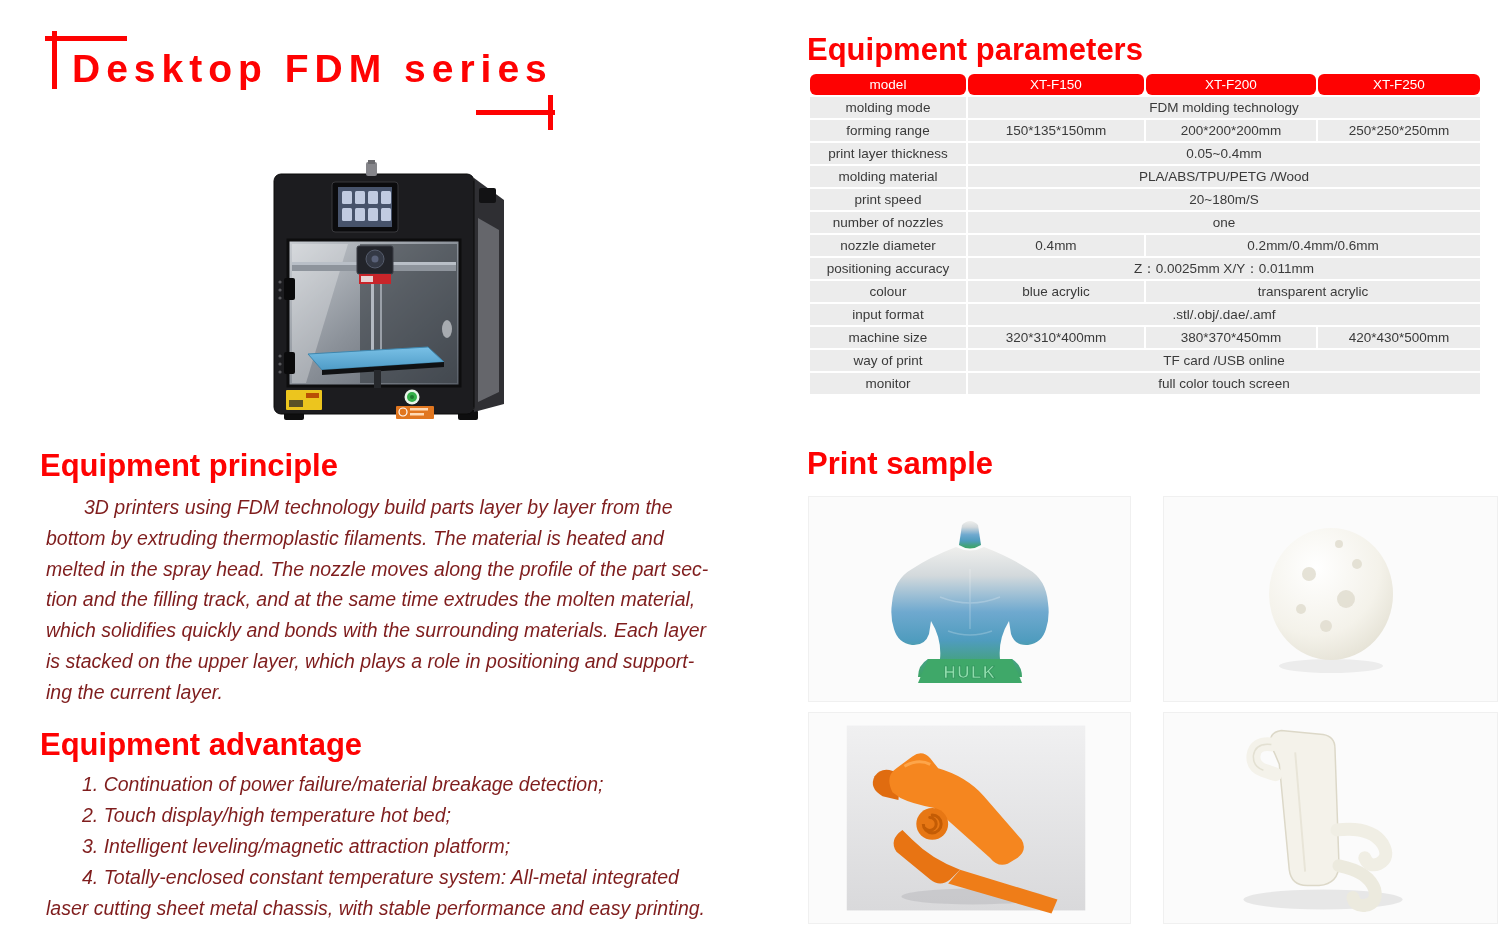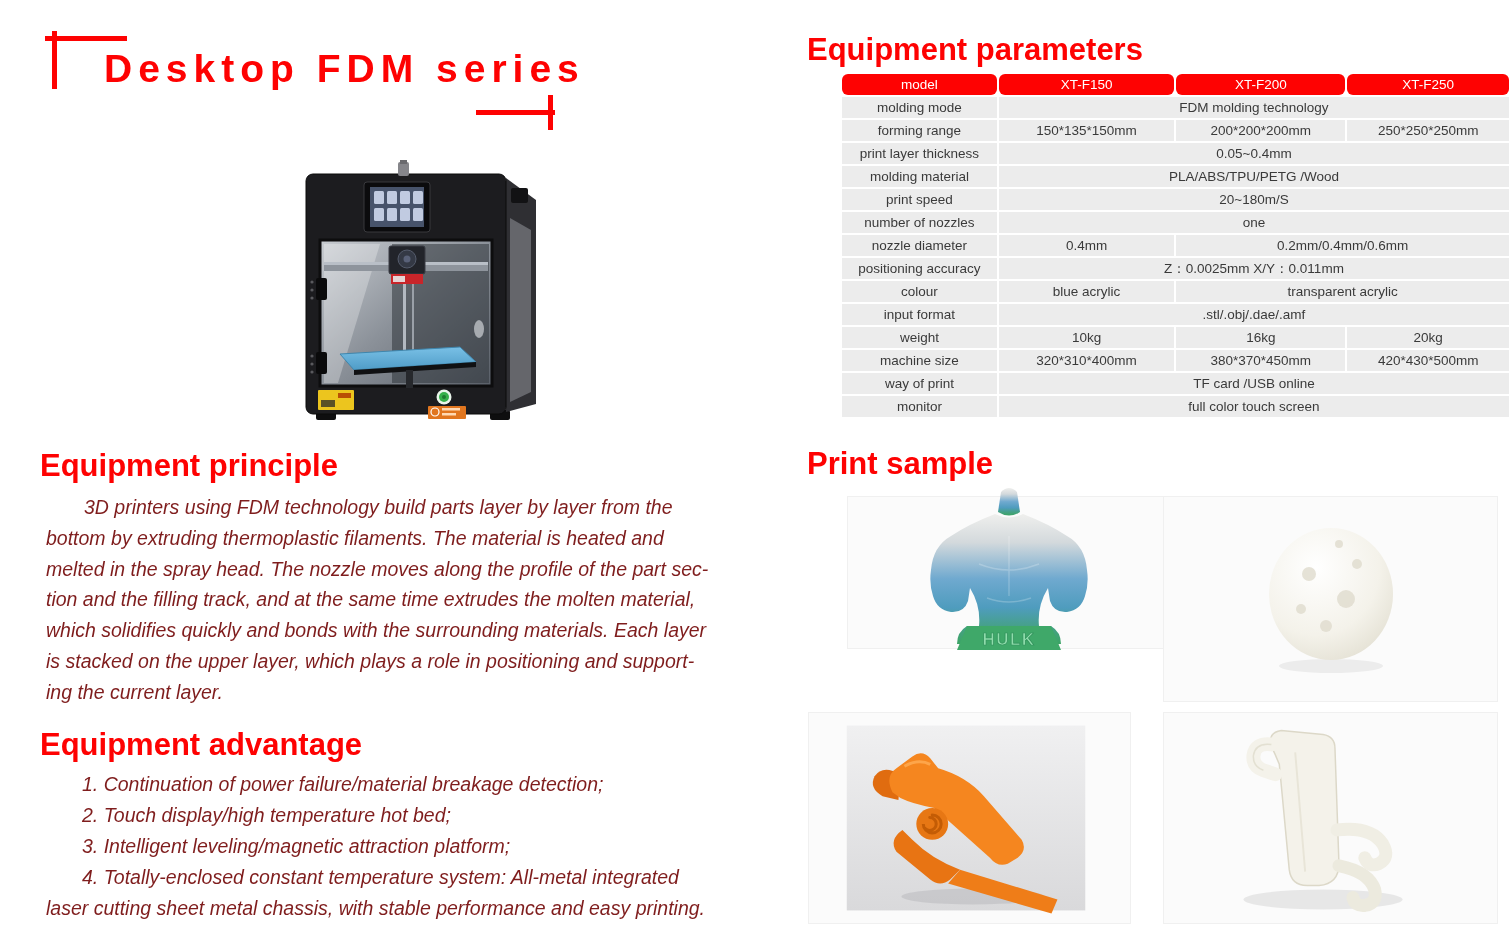--- a/index.html
+++ b/index.html
@@ -1,21 +1,21 @@
 <!DOCTYPE html>
 <html><head>
 <meta charset="utf-8">
 <style>
   :root{ --red:#fe0202; --cell:#ececec; --ink:#1e1e1e; --tblink:#3a3a3a; }
   *{ box-sizing:border-box; margin:0; padding:0; }
   html,body{ width:1511px; height:926px; }
   body{ position:relative; background:#ffffff; overflow:hidden;
         font-family:"Liberation Sans", sans-serif; color:var(--ink); }
 
-  .abs{ position:absolute;margin-left:32px; }
+  .abs{ position:absolute; }
 
   
   .mark{ position:absolute; background:var(--red); }
   #mark-tl-v{ left:52px; top:31px;  width:5px;  height:58px; }
   #mark-tl-h{ left:45px; top:36px;  width:82px; height:5px; }
   #mark-br-h{ left:476px; top:110px; width:79px; height:5px; }
   #mark-br-v{ left:548px; top:95px;  width:5px;  height:35px; }
   #page-title{ left:72px; top:47px; font-size:39px; font-weight:bold;
                letter-spacing:6px; color:var(--red); white-space:nowrap; }
 
@@ -39,21 +39,21 @@
   
   #param-table{ left:808px; top:72px; border-collapse:separate; border-spacing:2px; }
   #param-table th{ background:var(--red); color:#ffffff; font-weight:normal;
                    font-size:13.5px; height:21px; padding:1px 4px;border-radius:6px; }
   #param-table td{ background:var(--cell); color:var(--tblink); font-size:13.5px;
                    text-align:center; height:21px; padding:1px 16px; }
 
   
   .tile{ position:absolute; background:#fbfbfb; border:1px solid #f0f0f0;
          display:flex; align-items:center; justify-content:center; }
-  #tile-hulk{ left:847px; top:496px; width:323px; height:153px; }
+  #tile-hulk{ left:808px; top:496px; width:323px; height:206px;align-items:flex-end; }
   #tile-moon{ left:1163px; top:496px; width:335px; height:206px; }
   #tile-clip{ left:808px; top:712px; width:323px; height:212px; }
   #tile-hook{ left:1163px; top:712px; width:335px; height:212px; }
 
   #printer-figure{ left:262px; top:160px; width:252px; height:266px; }
 </style>
 </head>
 <body>
 
 <div class="mark" id="mark-tl-v"></div>
@@ -208,26 +208,20 @@
   <tr>
     <td>colour</td>
     <td>blue acrylic</td>
     <td colspan="2">transparent acrylic</td>
   </tr>
   <tr>
     <td>input format</td>
     <td colspan="3">.stl/.obj/.dae/.amf</td>
   </tr>
   <tr>
-    <td>weight</td>
-    <td>10kg</td>
-    <td>16kg</td>
-    <td>20kg</td>
-  </tr>
-  <tr>
     <td>machine size</td>
     <td>320*310*400mm</td>
     <td>380*370*450mm</td>
     <td>420*430*500mm</td>
   </tr>
   <tr>
     <td>way of print</td>
     <td colspan="3">TF card /USB online</td>
   </tr>
   <tr>

